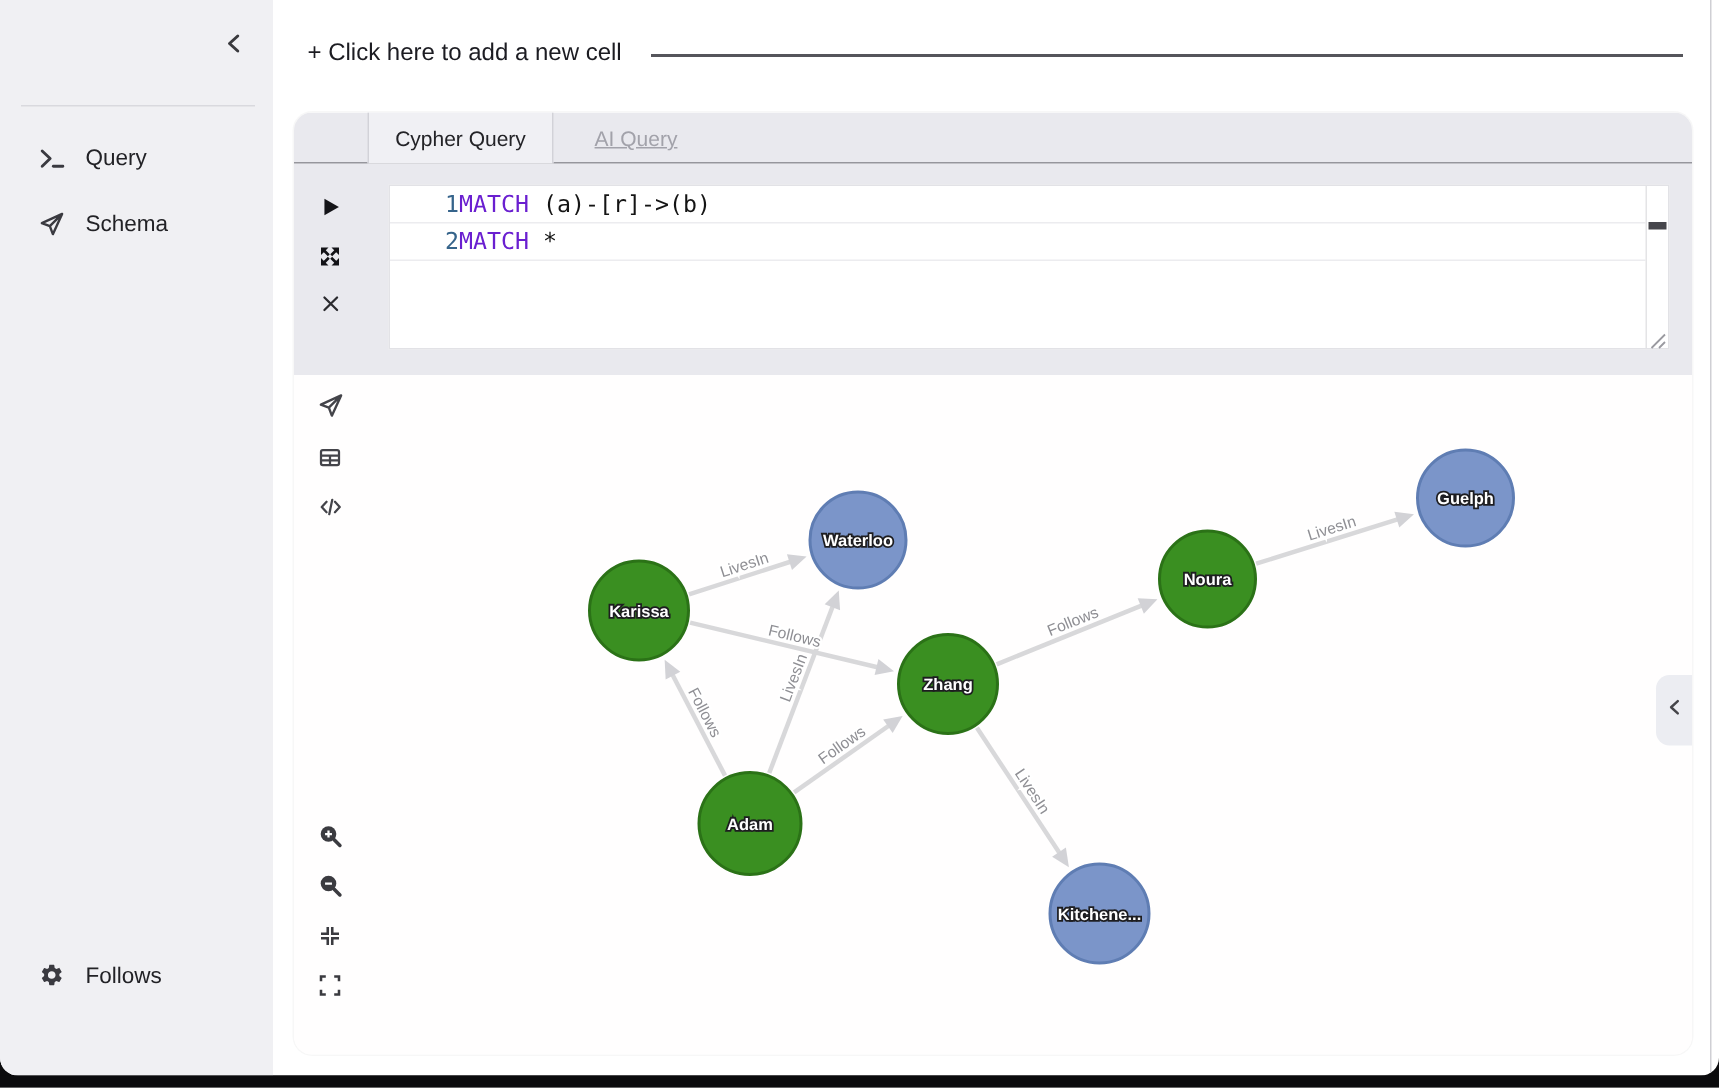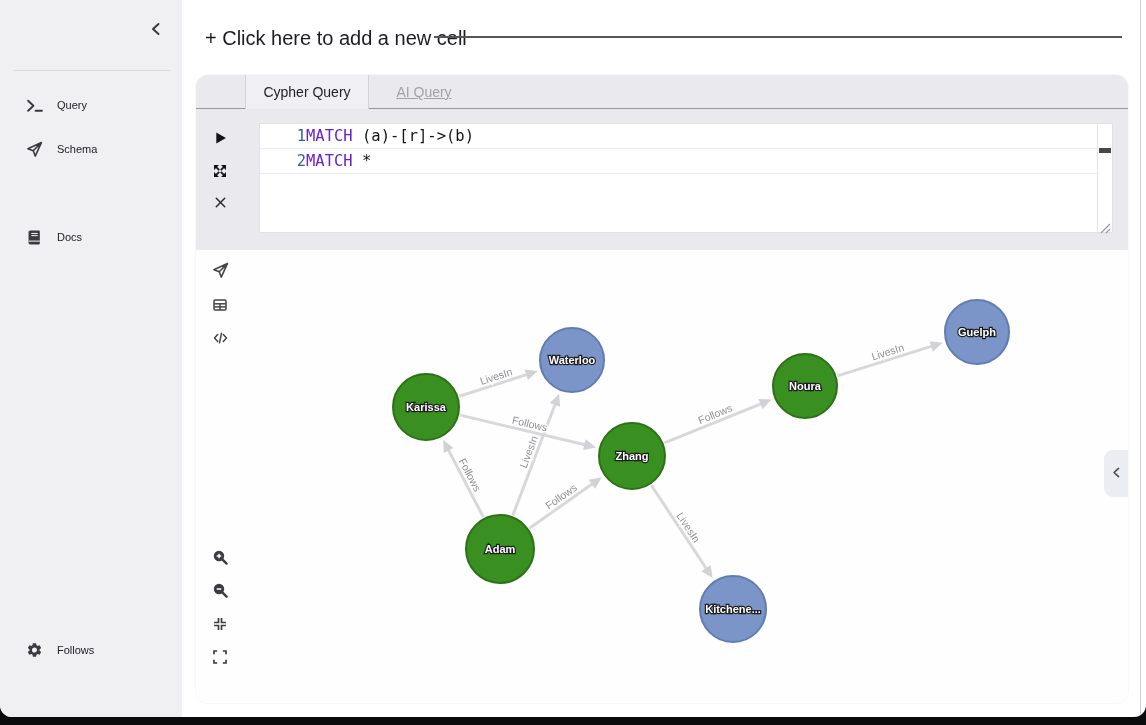--- a/index.html
+++ b/index.html
@@ -22,27 +22,27 @@
     position:absolute;left:146px;top:20px;width:20px;height:20px;
     display:flex;align-items:center;justify-content:center;cursor:pointer;background:none;border:none;padding:0;
   }
   .sidebar-divider{
     position:absolute;left:14px;top:70px;width:156px;height:0;
     border-top:1px solid #d9d9de;
   }
   .nav-item{
     position:absolute;left:0;width:182px;height:44px;
     display:flex;align-items:center;padding-left:26px;box-sizing:border-box;
-    gap:14px;cursor:pointer;color:#222226;font-size:11px;
+    gap:14px;cursor:pointer;color:#222226;font-size:15px;
   }
   .nav-item .ico{width:17px;height:17px;display:flex;align-items:center;justify-content:center;}
   
   .main{position:absolute;left:182px;top:0;width:964px;height:100%;}
   .add-cell-label{
-    position:absolute;left:23px;top:27px;font-size:20px;color:#1c1c22;cursor:pointer;
+    position:absolute;left:23px;top:27px;font-size:16px;color:#1c1c22;cursor:pointer;
   }
   .add-cell-line{
     position:absolute;left:252px;right:24px;top:36px;height:0;
     border-top:2px solid #55555b;
   }
   
   .cell{
     position:absolute;left:14px;top:75px;width:932px;height:628px;
     background:#ffffff;border-radius:12px;overflow:hidden;
     box-shadow:0 0 0 1px rgba(0,0,0,0.03);
@@ -112,31 +112,20 @@
       </span>
       <span>Query</span>
     </div>
     <div class="nav-item" style="top:127px">
       <span class="ico">
         <svg width="17" height="17" viewBox="0 0 16 16">
             <path d="M14.5 1.5L6.8 9.2M14.5 1.5L1.8 7.3l5 1.9 1.9 5z" fill="none" stroke="#3a3a40" stroke-width="1.5" stroke-linejoin="round"></path>
           </svg>
       </span>
       <span>Schema</span>
-    </div>
-    <div class="nav-item" style="top:215px">
-      <span class="ico">
-        <svg width="17" height="17" viewBox="0 0 16 16">
-            <path d="M4 1.5h8.2c.4 0 .8.3.8.8v11.4c0 .4-.3.8-.8.8H4c-.9 0-1.6-.7-1.6-1.6V3.1c0-.9.7-1.6 1.6-1.6z" fill="#3a3a40"></path>
-            <line x1="5" y1="4.2" x2="11" y2="4.2" stroke="#f0f0f3" stroke-width="1"></line>
-            <line x1="5" y1="6.2" x2="11" y2="6.2" stroke="#f0f0f3" stroke-width="1"></line>
-            <line x1="2.6" y1="11.4" x2="13" y2="11.4" stroke="#f0f0f3" stroke-width="1"></line>
-          </svg>
-      </span>
-      <span>Docs</span>
     </div>
 
     <div class="nav-item" style="top:628px">
       <span class="ico">
         <svg width="18" height="18" viewBox="0 0 24 24">
             <path fill="#3a3a40" d="M19.14 12.94c.04-.3.06-.61.06-.94s-.02-.64-.07-.94l2.03-1.58a.49.49 0 0 0 .12-.61l-1.92-3.32a.49.49 0 0 0-.59-.22l-2.39.96a7.3 7.3 0 0 0-1.62-.94l-.36-2.54a.484.484 0 0 0-.48-.41h-3.84c-.24 0-.43.17-.47.41l-.36 2.54c-.59.24-1.13.57-1.62.94l-2.39-.96a.566.566 0 0 0-.59.22L2.74 8.87c-.12.21-.08.47.12.61l2.03 1.58c-.05.3-.09.63-.09.94s.02.64.07.94l-2.03 1.58a.49.49 0 0 0-.12.61l1.92 3.32c.12.22.37.29.59.22l2.39-.96c.5.38 1.03.7 1.62.94l.36 2.54c.05.24.24.41.48.41h3.84c.24 0 .44-.17.47-.41l.36-2.54c.59-.24 1.13-.56 1.62-.94l2.39.96c.22.08.47 0 .59-.22l1.92-3.32a.49.49 0 0 0-.12-.61l-2.01-1.58zM12 15.6A3.61 3.61 0 0 1 8.4 12c0-1.98 1.62-3.6 3.6-3.6s3.6 1.62 3.6 3.6-1.62 3.6-3.6 3.6z"></path>
           </svg>
       </span>
       <span>Follows</span>
     </div>

